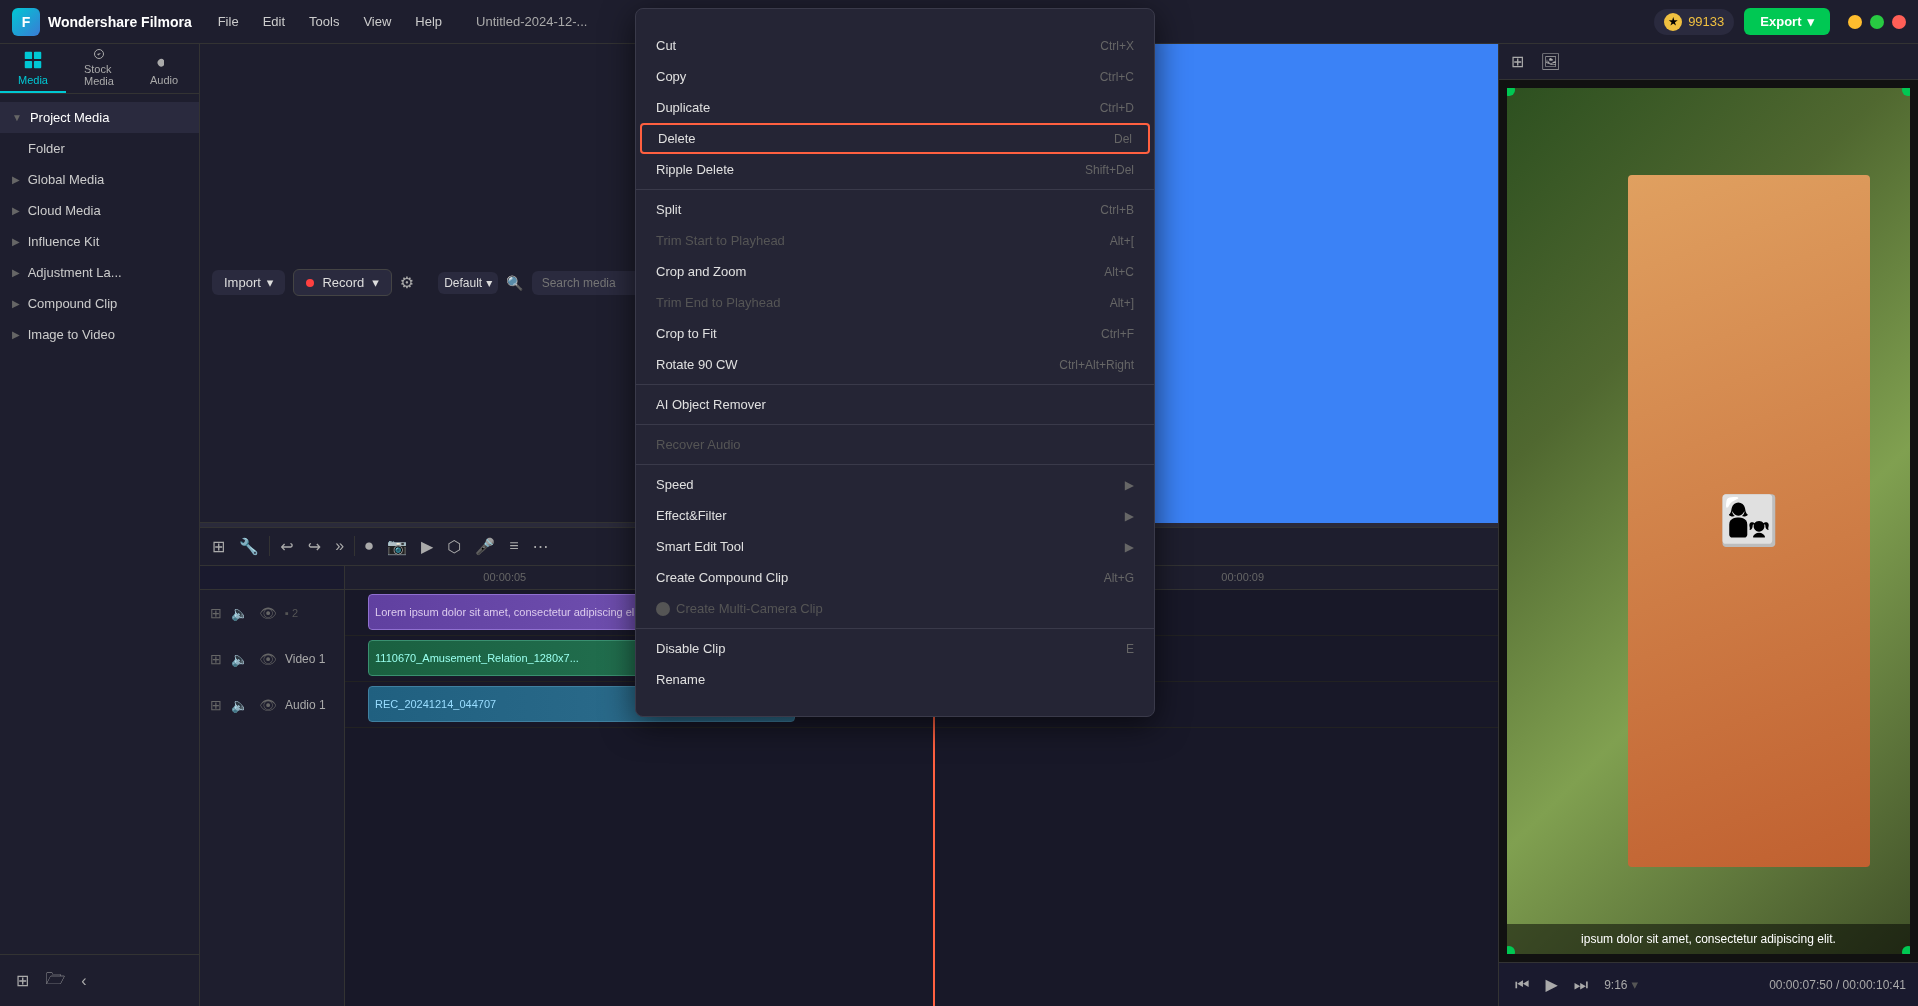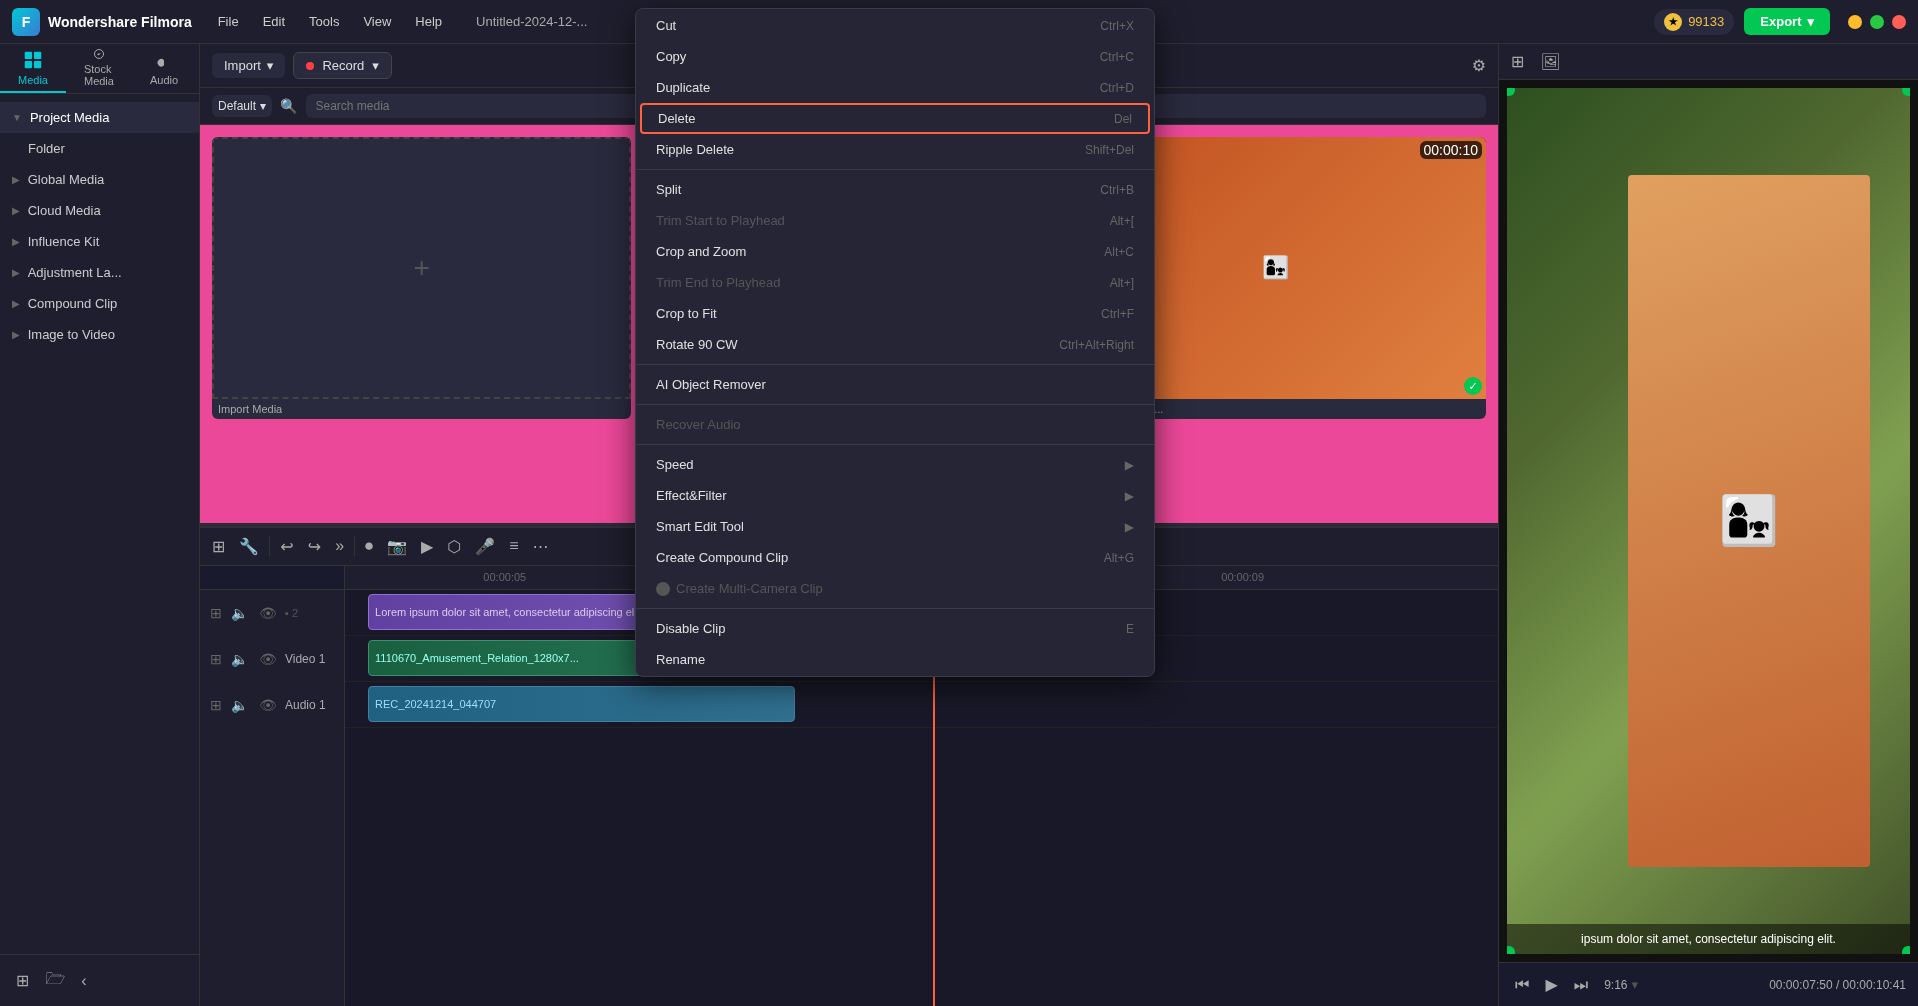--- a/index.html
+++ b/index.html
@@ -29,21 +29,21 @@
 
     
     .nav-section { padding: 8px 0; }
     .nav-item { display: flex; align-items: center; gap: 8px; padding: 8px 12px; cursor: pointer; color: #ccc; font-size: 13px; }
     .nav-item.active { background: #2a2a3e; color: #fff; }
     .nav-arrow { font-size: 10px; color: #666; }
     .nav-label { flex: 1; }
     .nav-bottom { margin-top: auto; display: flex; padding: 8px 12px; gap: 8px; border-top: 1px solid #333; }
 
     
-    .media-panel { display: flex; flex-direction: column; flex: 1; background: #ec4899; }
+    .media-panel { display: flex; flex-direction: row; flex: 1; background: #3b82f6; }
     .media-toolbar { display: flex; align-items: center; padding: 8px 12px; border-bottom: 1px solid #333; gap: 8px; background: #1e1e2e; }
     .import-btn { background: #2a2a3e; border: none; color: #ddd; border-radius: 6px; padding: 5px 12px; cursor: pointer; display: flex; align-items: center; gap: 6px; font-size: 13px; }
     .record-btn { background: #2a2a3e; border: 1px solid #444; color: #ddd; border-radius: 6px; padding: 5px 12px; cursor: pointer; display: flex; align-items: center; gap: 8px; font-size: 13px; }
     .record-dot { width: 8px; height: 8px; background: #ff4040; border-radius: 50%; }
     .filter-btn { margin-left: auto; background: none; border: none; color: #aaa; cursor: pointer; font-size: 16px; }
     .search-bar { display: flex; align-items: center; padding: 6px 12px; gap: 8px; border-bottom: 1px solid #333; background: #1e1e2e; }
     .default-btn { background: #2a2a3e; border: none; color: #ddd; border-radius: 6px; padding: 4px 6px; cursor: pointer; font-size: 12px; display: flex; align-items: center; gap: 4px; }
     .search-input { flex: 1; background: #2a2a3e; border: none; border-radius: 6px; padding: 5px 10px; color: #ddd; font-size: 12px; outline: none; }
     .media-grid { display: grid; grid-template-columns: repeat(3, 1fr); gap: 8px; padding: 12px; overflow-y: auto; }
     .media-item { background: #2a2a3e; border-radius: 6px; overflow: hidden; cursor: pointer; }
@@ -71,21 +71,21 @@
     .track-label { width: 145px; flex-shrink: 0; display: flex; align-items: center; padding: 4px 8px; gap: 6px; font-size: 12px; color: #aaa; background: #1e1e2e; border-right: 1px solid #333; height: 100%; }
     .track-content { flex: 1; height: 100%; position: relative; overflow: hidden; }
     .track-clip { position: absolute; height: 80%; top: 10%; border-radius: 4px; overflow: hidden; display: flex; align-items: center; font-size: 11px; padding: 0 6px; white-space: nowrap; overflow: hidden; text-overflow: ellipsis; }
     .clip-video { background: linear-gradient(90deg, #1a6040, #2a8060); color: #9fe; border: 1px solid #3a9070; }
     .clip-video2 { background: linear-gradient(90deg, #6040a0, #8060c0); color: #dce; border: 1px solid #9070d0; }
     .clip-audio { background: linear-gradient(90deg, #206080, #307090); color: #9df; border: 1px solid #4080a0; }
     .playhead { position: absolute; top: 0; bottom: 0; width: 2px; background: #ff6040; z-index: 10; }
     .playhead-head { position: absolute; top: -2px; left: -6px; width: 14px; height: 14px; background: #ff6040; border-radius: 50%; }
 
     
-    .context-menu { position: fixed; left: 635px; top: 8px; width: 520px; background: #252535; border-radius: 8px; box-shadow: 0 8px 32px rgba(0,0,0,0.6); z-index: 100; padding: 1px 0; border: 1px solid #3a3a4a; }
+    .context-menu { position: fixed; left: 635px; top: 8px; width: 520px; background: #252535; border-radius: 8px; box-shadow: 0 8px 32px rgba(0,0,0,0.6); z-index: 100; padding: 21px 0; border: 1px solid #3a3a4a; }
     .ctx-item { display: flex; align-items: center; padding: 8px 20px; cursor: pointer; color: #e0e0e0; font-size: 13px; }
     .ctx-item.disabled { color: #555; cursor: default; }
     .ctx-item.highlighted { background: transparent; border: 2px solid #ff6040; border-radius: 4px; margin: 0 4px; padding: 6px 16px; }
     .ctx-shortcut { margin-left: auto; color: #666; font-size: 12px; }
     .ctx-arrow { margin-left: auto; color: #666; font-size: 12px; }
     .ctx-separator { height: 1px; background: #3a3a4a; margin: 4px 0; }
 
     
     .preview-overlay { position: absolute; inset: 0; display: flex; flex-direction: column; justify-content: flex-end; }
     .preview-subtitle { background: rgba(0,0,0,0.5); color: #fff; text-align: center; padding: 8px; font-size: 12px; }

